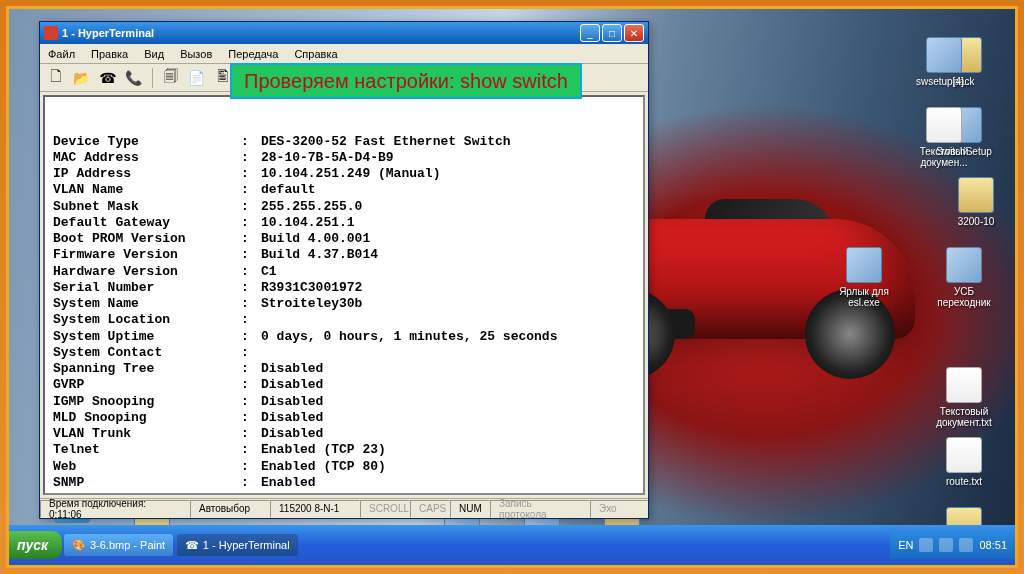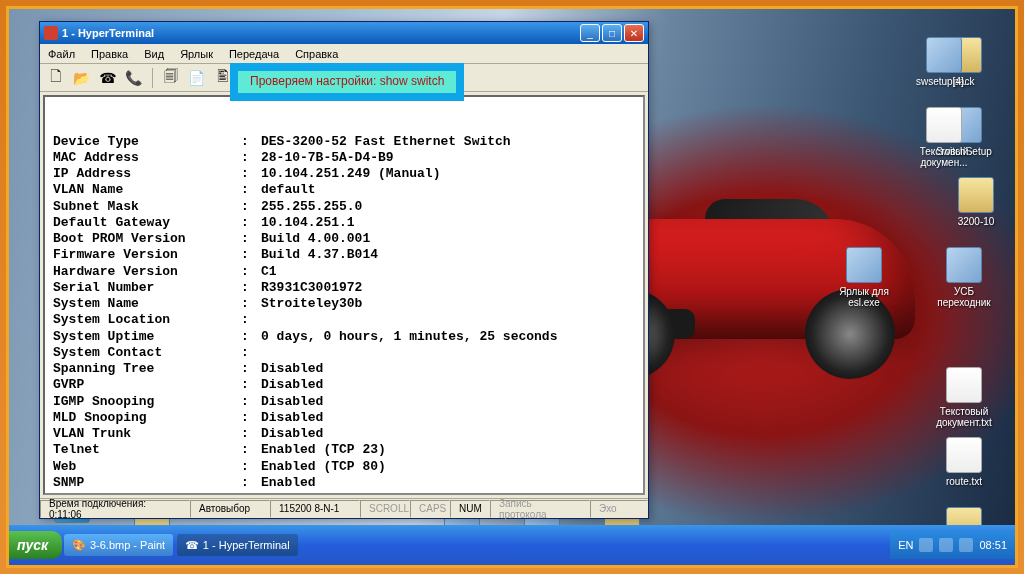--- a/index.html
+++ b/index.html
@@ -164,24 +164,24 @@
   display: flex;
   align-items: center;
   justify-content: center;
   font-size: 14px;
   cursor: pointer;
 }
 .annotation {
   position: absolute;
   left: 190px;
   top: -1px;
-  background: #5eead4;
-  border: 8px solid #0ea5e9;
+  background: #22c55e;
+  border: 2px solid #0ea5e9;
   padding: 3px 12px;
-  font-size: 12px;
+  font-size: 20px;
   color: #b01515;
   line-height: 1.3;
   z-index: 10;
 }
 .terminal {
   background: #fff;
   border: 2px solid #888;
   border-top-color: #666;
   border-left-color: #666;
   margin: 3px;
@@ -304,21 +304,21 @@
       <div class="winbtns">
         <div class="winbtn">_</div>
         <div class="winbtn">□</div>
         <div class="winbtn close">✕</div>
       </div>
     </div>
     <div class="menubar">
       <span>Файл</span>
       <span>Правка</span>
       <span>Вид</span>
-      <span>Ярлык</span>
+      <span>Вызов</span>
       <span>Передача</span>
       <span>Справка</span>
     </div>
     <div class="toolbar">
       <div class="tbtn">🗋</div>
       <div class="tbtn">📂</div>
       <div class="tbtn">☎</div>
       <div class="tbtn">📞</div>
       <div style="width:1px;height:20px;background:#aca899;margin:0 2px"></div>
       <div class="tbtn">🗐</div>

